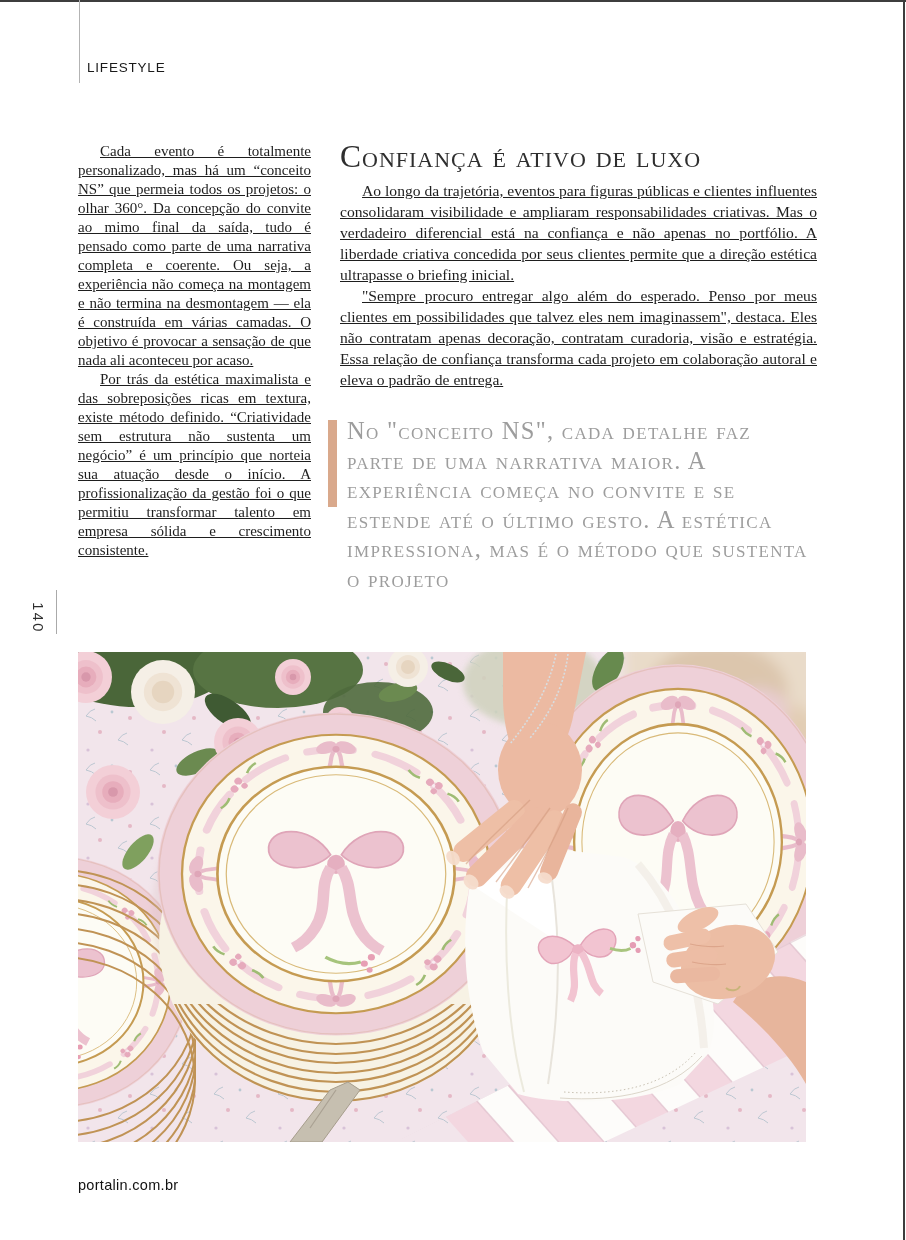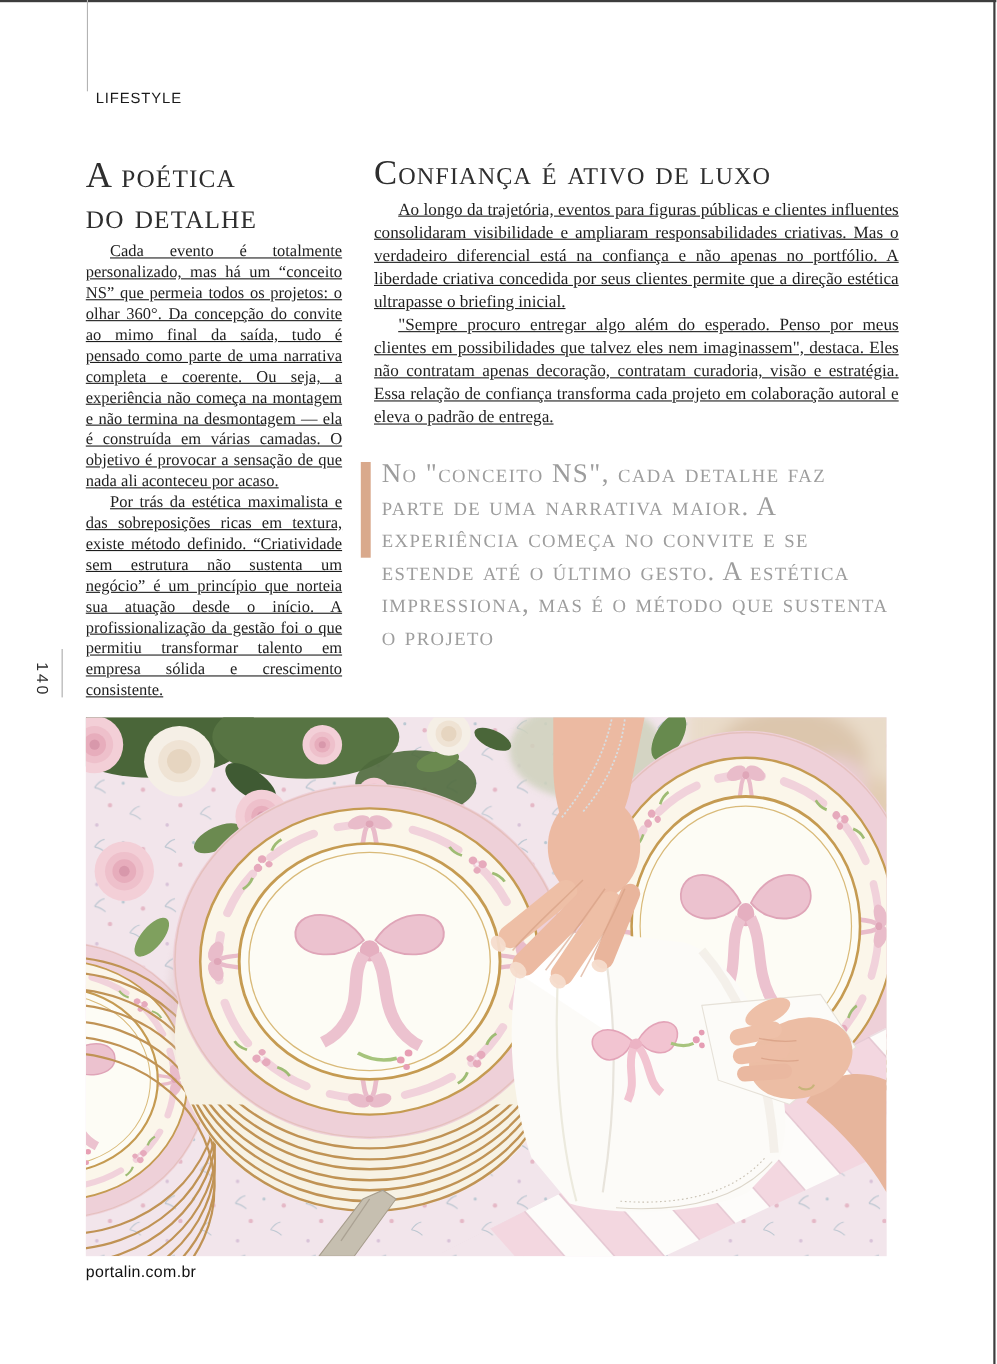--- a/index.html
+++ b/index.html
@@ -4,21 +4,21 @@
 <style>
   html,body{margin:0;padding:0;}
   body{
     width:906px;height:1240px;position:relative;background:#ffffff;
     font-family:"Liberation Serif", serif;color:#1e1e1e;overflow:hidden;
   }
   .top-border{position:absolute;top:0;left:0;width:906px;height:2px;background:#3d3d3d;}
   .right-border{position:absolute;top:0;right:1px;width:2px;height:1240px;background:#3d3d3d;}
   .lifestyle-rule{position:absolute;left:79px;top:0;width:1px;height:83px;background:#b3b3b3;}
   .lifestyle-label{
-    position:absolute;left:87px;top:82px;
+    position:absolute;left:87px;top:60px;
     font-family:"Liberation Sans", sans-serif;font-size:13.5px;letter-spacing:.8px;color:#1a1a1a;
   }
   .left-col{position:absolute;left:78px;top:142px;width:233px;}
   .heading{
     font-variant:small-caps;font-weight:400;color:#2e2e2e;letter-spacing:1px;
     font-size:33px;line-height:37px;
   }
   .left-col .heading{margin:0 0 4px 0;}
   .right-col{position:absolute;left:340px;top:139px;width:477px;}
   .right-col .heading{font-size:31.5px;line-height:36px;margin:0 0 5px 0;}
@@ -32,37 +32,33 @@
     position:absolute;left:347px;top:416px;width:462px;
     font-variant:small-caps;font-size:24.5px;line-height:29.5px;
     letter-spacing:1.3px;color:#9d9d9d;
   }
   .folio{position:absolute;left:16px;top:610px;width:44px;text-align:center;
     transform:rotate(90deg);transform-origin:center;
     font-family:"Liberation Sans", sans-serif;font-size:14.5px;letter-spacing:2.5px;color:#2e2e2e;}
   .folio-rule{position:absolute;left:56px;top:590px;width:1px;height:44px;background:#aaaaaa;}
   .photo{position:absolute;left:78px;top:652px;width:728px;height:490px;overflow:hidden;background:#f2e5eb;}
   .footer{
-    position:absolute;left:78px;top:1149px;
+    position:absolute;left:78px;top:1177px;
     font-family:"Liberation Sans", sans-serif;font-size:14.5px;letter-spacing:.3px;color:#111;
   }
 </style>
 </head>
 <body>
 
 <div class="top-border"></div>
 <div class="right-border"></div>
 <div class="lifestyle-rule"></div>
 <div class="lifestyle-label">LIFESTYLE</div>
 
 <div class="left-col">
-  <div class="heading">
-    <div>A poética</div>
-    <div>do detalhe</div>
-  </div>
   <div class="body-text">
     <p>Cada evento é totalmente personalizado, mas há um “conceito NS” que permeia todos os projetos: o olhar 360°. Da concepção do convite ao mimo final da saída, tudo é pensado como parte de uma narrativa completa e coerente. Ou seja, a experiência não começa na montagem e não termina na desmontagem — ela é construída em várias camadas. O objetivo é provocar a sensação de que nada ali aconteceu por acaso.</p>
     <p>Por trás da estética maximalista e das sobreposições ricas em textura, existe método definido. “Criatividade sem estrutura não sustenta um negócio” é um princípio que norteia sua atuação desde o início. A profissionalização da gestão foi o que permitiu transformar talento em empresa sólida e crescimento consistente.</p>
   </div>
 </div>
 
 <div class="right-col">
   <div class="heading">Confiança é ativo de luxo</div>
   <div class="body-text">
     <p>Ao longo da trajetória, eventos para figuras públicas e clientes influentes consolidaram visibilidade e ampliaram responsabilidades criativas. Mas o verdadeiro diferencial está na confiança e não apenas no portfólio. A liberdade criativa concedida por seus clientes permite que a direção estética ultrapasse o briefing inicial.</p>

